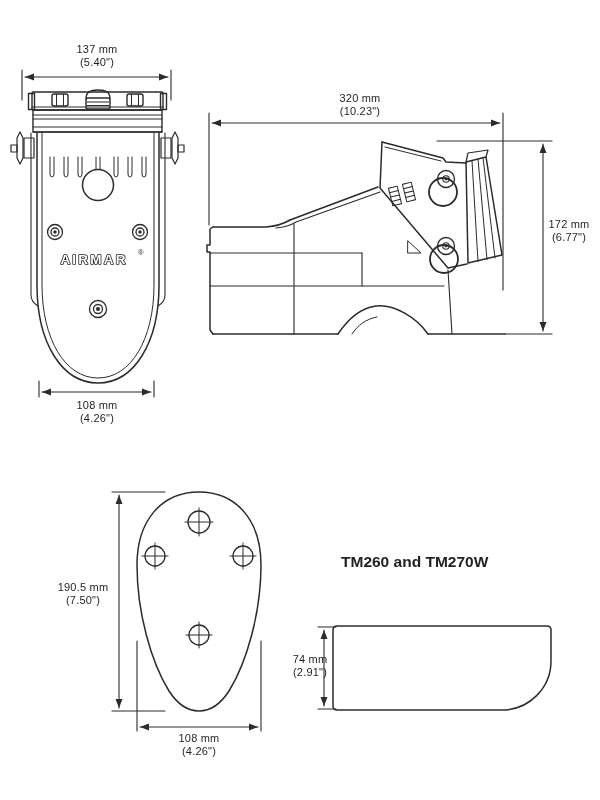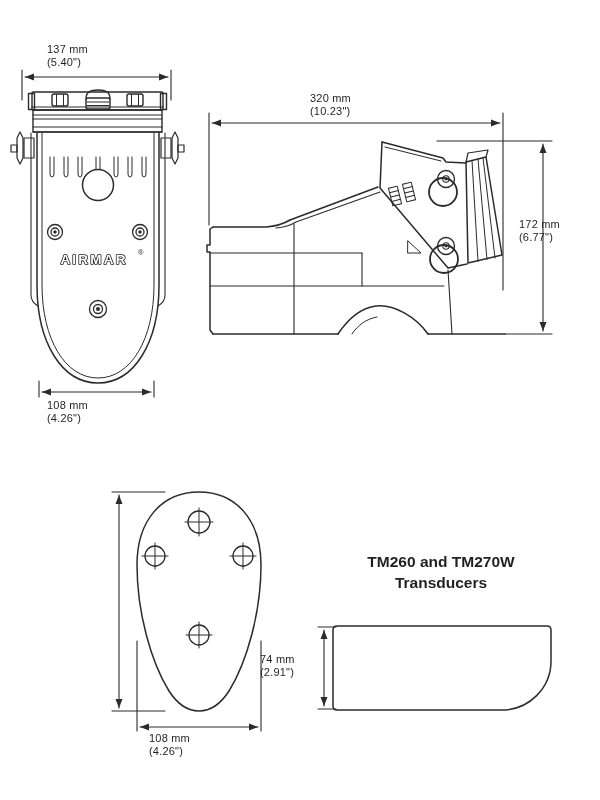--- a/index.html
+++ b/index.html
@@ -1,23 +1,23 @@
 <!DOCTYPE html>
 <html><head>
 <meta charset="utf-8">
 <style>
   html,body{margin:0;padding:0;background:#fff;}
   #stage{position:relative;width:600px;height:800px;background:#fff;overflow:hidden;
          font-family:"Liberation Sans",sans-serif;}
   #lineart{position:absolute;left:0;top:0;}
   .dim{position:absolute;font-size:11px;line-height:12.5px;color:#231f20;
-       letter-spacing:.2px;}
+       text-align:center;letter-spacing:.2px;}
   .dim span{display:block;}
   .title{position:absolute;font-size:15.5px;line-height:21px;font-weight:bold;
-         color:#231f20;text-align:center;}
+         color:#231f20;}
   .title span{display:block;}
 </style>
 </head>
 <body>
 
 <div id="stage">
 
 <svg id="lineart" width="600" height="800" viewBox="0 0 600 800" fill="none" stroke="#2b2b2b" stroke-linecap="round" stroke-linejoin="round">
   <defs>
     <marker id="arw" markerWidth="10" markerHeight="8" refX="9.5" refY="4" orient="auto-start-reverse" markerUnits="userSpaceOnUse">
@@ -221,29 +221,32 @@
 <div class="dim" style="left:310px;top:92px;width:100px;">
   <span>320 mm</span>
   <span>(10.23")</span>
 </div>
 
 <div class="dim" style="left:519px;top:218px;width:100px;">
   <span>172 mm</span>
   <span>(6.77")</span>
 </div>
 
+<div class="dim" style="left:33px;top:581px;width:100px;">
+  <span>190.5 mm</span>
+  <span>(7.50")</span>
+</div>
 
 <div class="dim" style="left:149px;top:732px;width:100px;">
   <span>108 mm</span>
   <span>(4.26")</span>
 </div>
 
 <div class="dim" style="left:260px;top:653px;width:100px;">
   <span>74 mm</span>
   <span>(2.91")</span>
 </div>
 
 <div class="title" style="left:341px;top:551px;width:200px;">
   <span>TM260 and TM270W</span>
-  <span>Transducers</span>
 </div>
 
 </div>
 
 </body></html>

